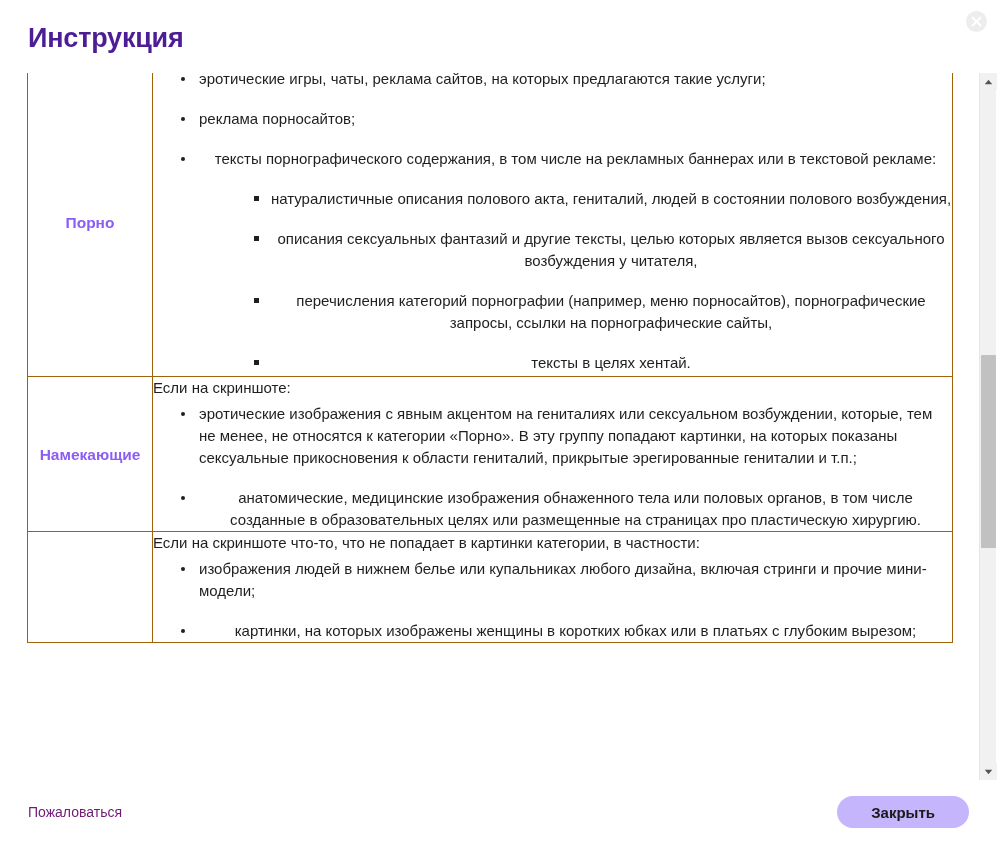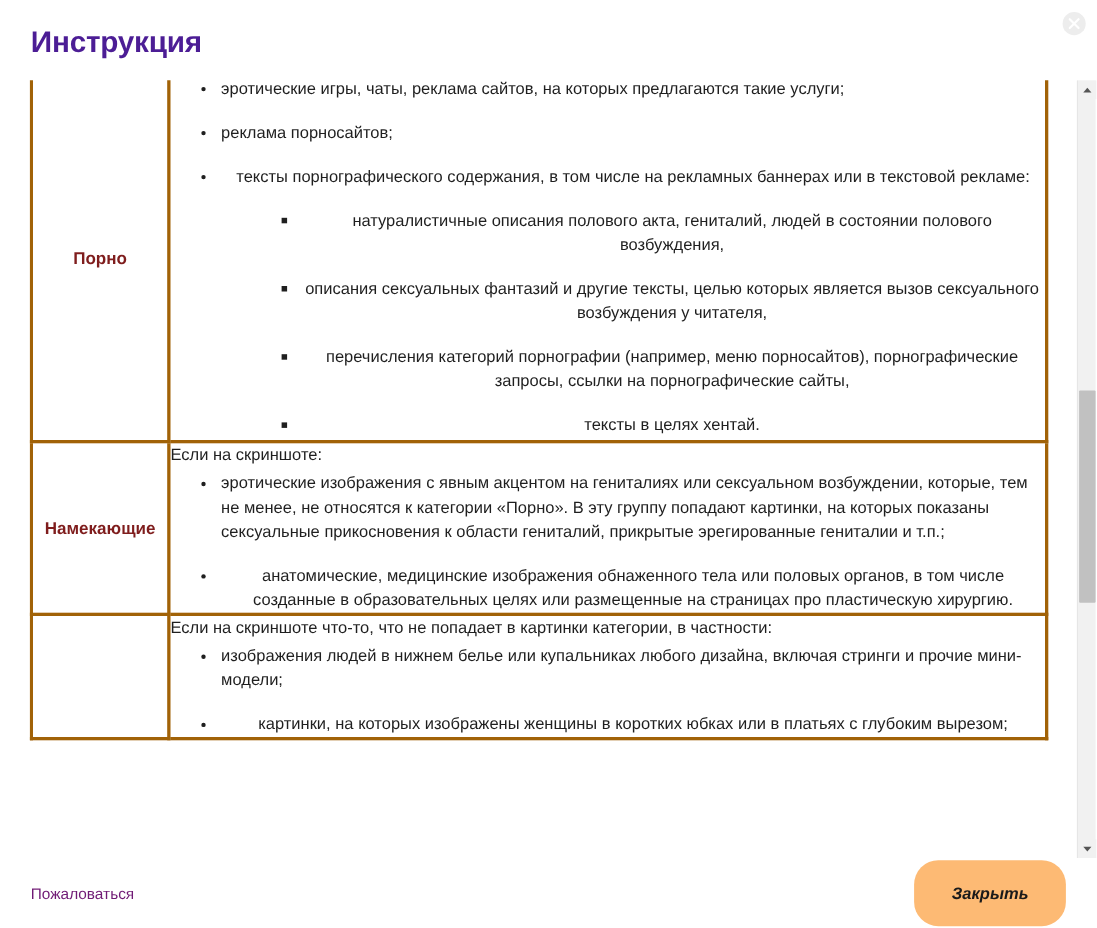--- a/index.html
+++ b/index.html
@@ -82,30 +82,30 @@
   
   table.instr-table {
     border-collapse: collapse;
     width: 926px;
     table-layout: fixed;
     font-size: 15px;
     line-height: 21px;
     color: #1f1f1f;
   }
   table.instr-table td {
-    border: 3px solid #a16207;
+    border: 1px solid #a16207;
     vertical-align: middle;
     padding: 0;
   }
   td.cat-cell {
     width: 125px;
     text-align: center;
     font-weight: bold;
     font-size: 15.5px;
-    color: #7f1d1d;
+    color: #8b5cf6;
     padding: 6px 8px;
   }
   td.desc-cell {
     vertical-align: top;
     padding: 14px 14px 16px 14px;
   }
 
   .lead {
     margin: 0 0 4px 0;
     padding: 0 0 0 0;
@@ -204,30 +204,29 @@
   }
   .complain-link {
     font-size: 14px;
     color: #701a75;
     text-decoration: none;
     cursor: pointer;
   }
 
   .close-action {
     border: none;
-    background: #fdba74;
+    background: #c4b5fd;
     color: #1a1a1a;
     font-size: 15px;
     font-weight: bold;
     font-family: inherit;
     padding: 0 34px;
-    height: 60px;
+    height: 32px;
     border-radius: 22px;
     cursor: pointer;
-    font-style: italic;
   }
 </style>
 </head>
 <body>
 
 <div class="modal">
 
   <button class="close-btn" aria-label="close">
     <svg width="11" height="11" viewBox="0 0 11 11">
       <path d="M1.5 1.5 L9.5 9.5 M9.5 1.5 L1.5 9.5" stroke="#ffffff" stroke-width="2" stroke-linecap="round"></path>

